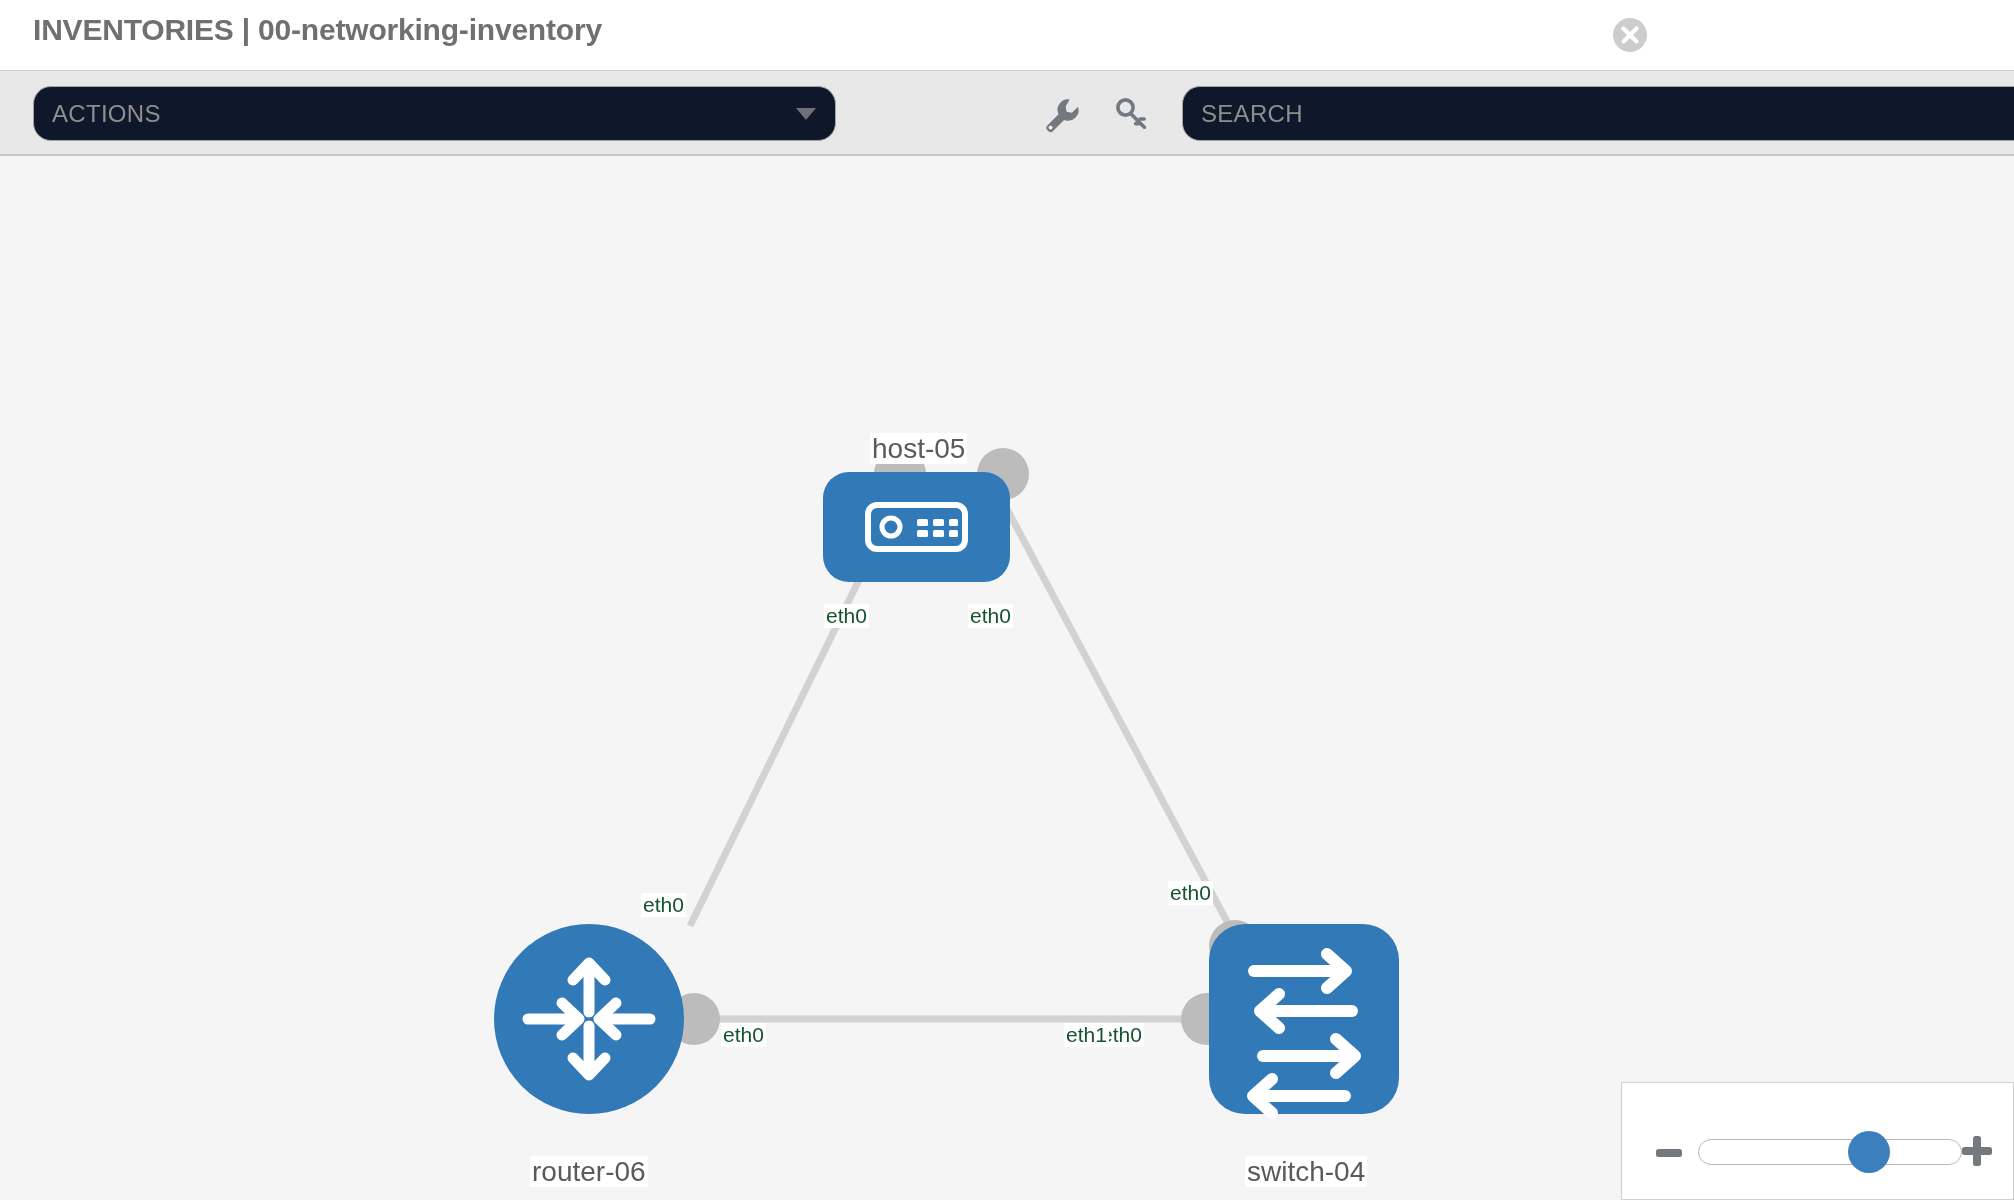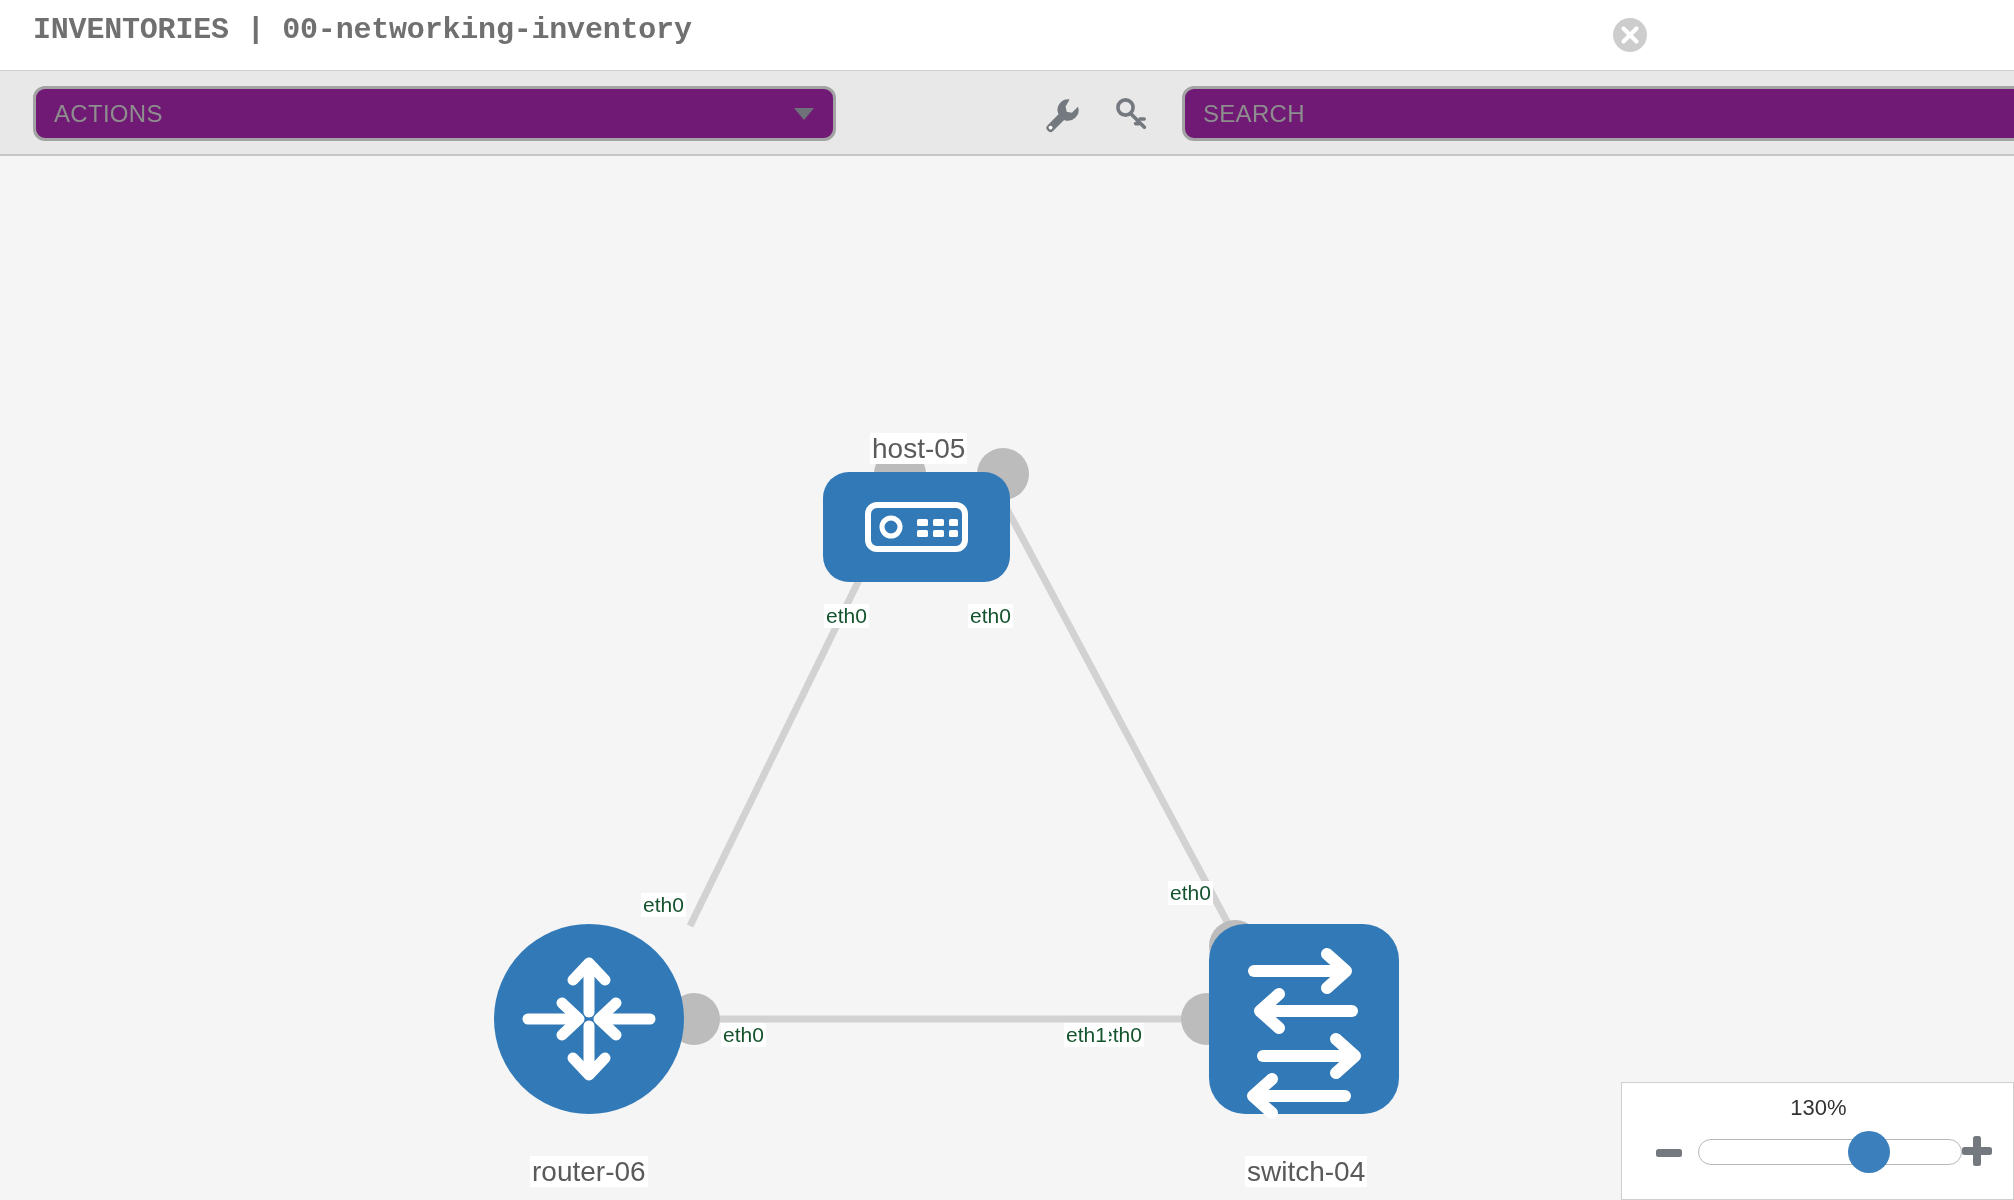--- a/index.html
+++ b/index.html
@@ -14,21 +14,20 @@
     width: 2014px; height: 1200px;
     background: #ffffff;
   }
 
   
   #header {
     position: absolute; left: 0; top: 0;
     width: 1676px; height: 70px;
     background: #ffffff;
     box-sizing: border-box;
-    font-family: Liberation Mono, monospace;
   }
   #page-title {
     position: absolute;
     left: 33px; top: 13px;
     font-size: 30px;
     font-weight: bold;
     color: #707070;
     letter-spacing: -0.2px;
     white-space: nowrap;
     font-stretch: condensed;
@@ -44,23 +43,23 @@
   #toolbar {
     position: absolute; left: 0; top: 70px;
     width: 2014px; height: 86px;
     background: #e8e8e8;
     border-top: 1px solid #d0d0d0;
     border-bottom: 2px solid #c6c6c6;
     box-sizing: border-box;
   }
   .field-box {
     position: absolute;
-    background: #701a75;
-    border: 3px solid #a3a3a3;
-    border-radius: 12px;
+    background: #0f172a;
+    border: 1px solid #a3a3a3;
+    border-radius: 18px;
     box-sizing: border-box;
   }
   #actions-dropdown {
     left: 33px; top: 15px;
     width: 803px; height: 55px;
   }
   #search-dropdown {
     left: 1182px; top: 15px;
     width: 952px; height: 55px;
   }
@@ -301,21 +300,20 @@
     <div class="edge-label" style="left:1099px; top:867px;">eth0</div>
     <div class="edge-label" style="left:1064px; top:867px;">eth1</div>
 
     <div class="node-label" style="left:870px; top:277px;">host-05</div>
     <div class="node-label" style="left:530px; top:1000px;">router-06</div>
     <div class="node-label" style="left:1245px; top:1000px;">switch-04</div>
 
   </div>
 
   <div id="zoom-panel">
-    <div id="zoom-value">130%</div>
 
     <div id="zoom-minus">
       <svg width="28" height="28" viewBox="0 0 28 28">
         <rect x="1" y="10" width="26" height="8" rx="2.5" fill="#74797f"></rect>
       </svg>
     </div>
 
     <div id="zoom-slider-track"></div>
     <div id="zoom-slider-thumb"></div>
 

